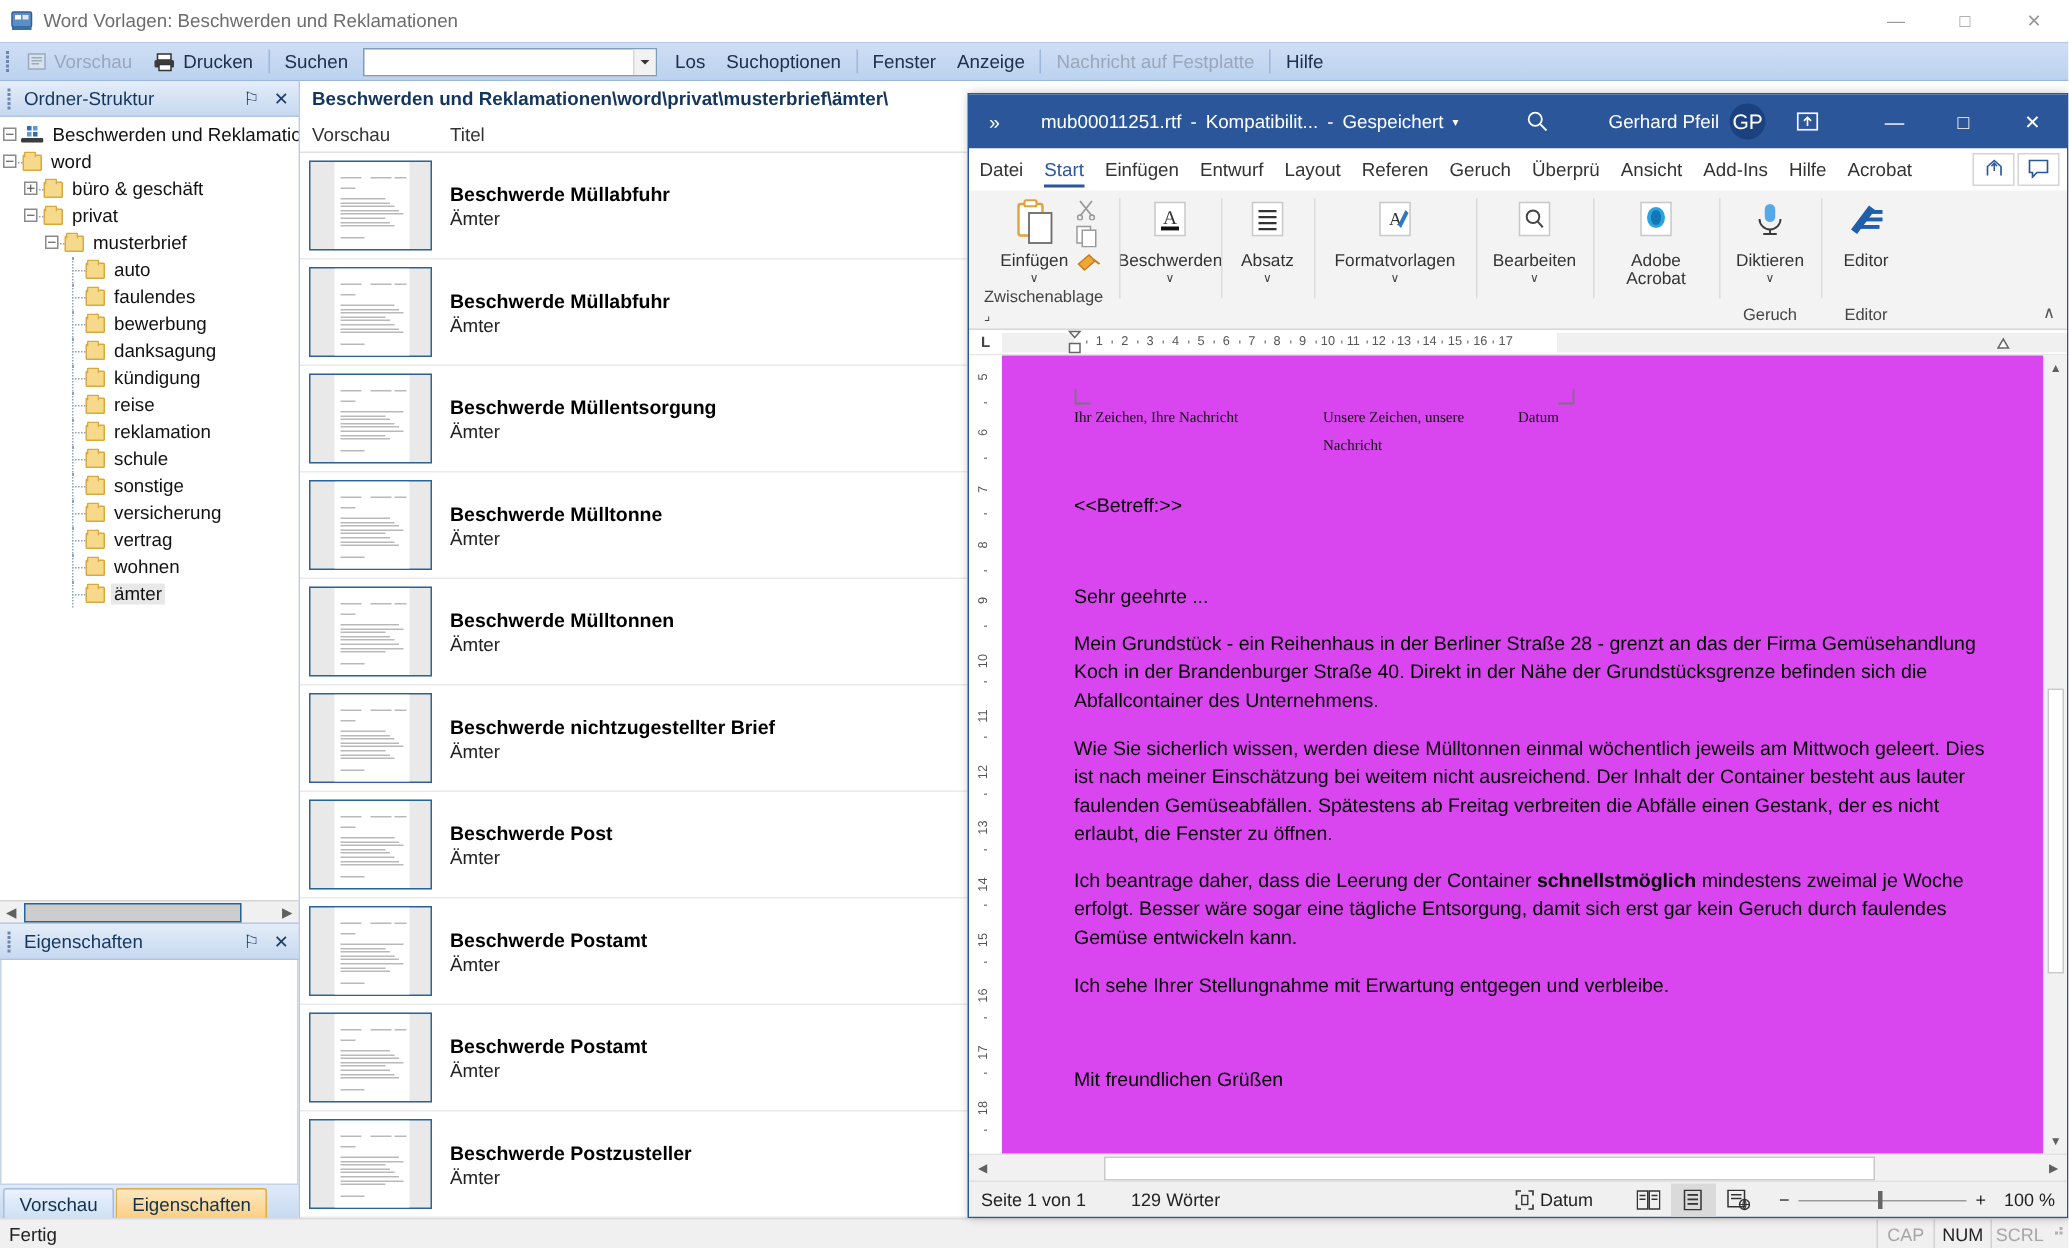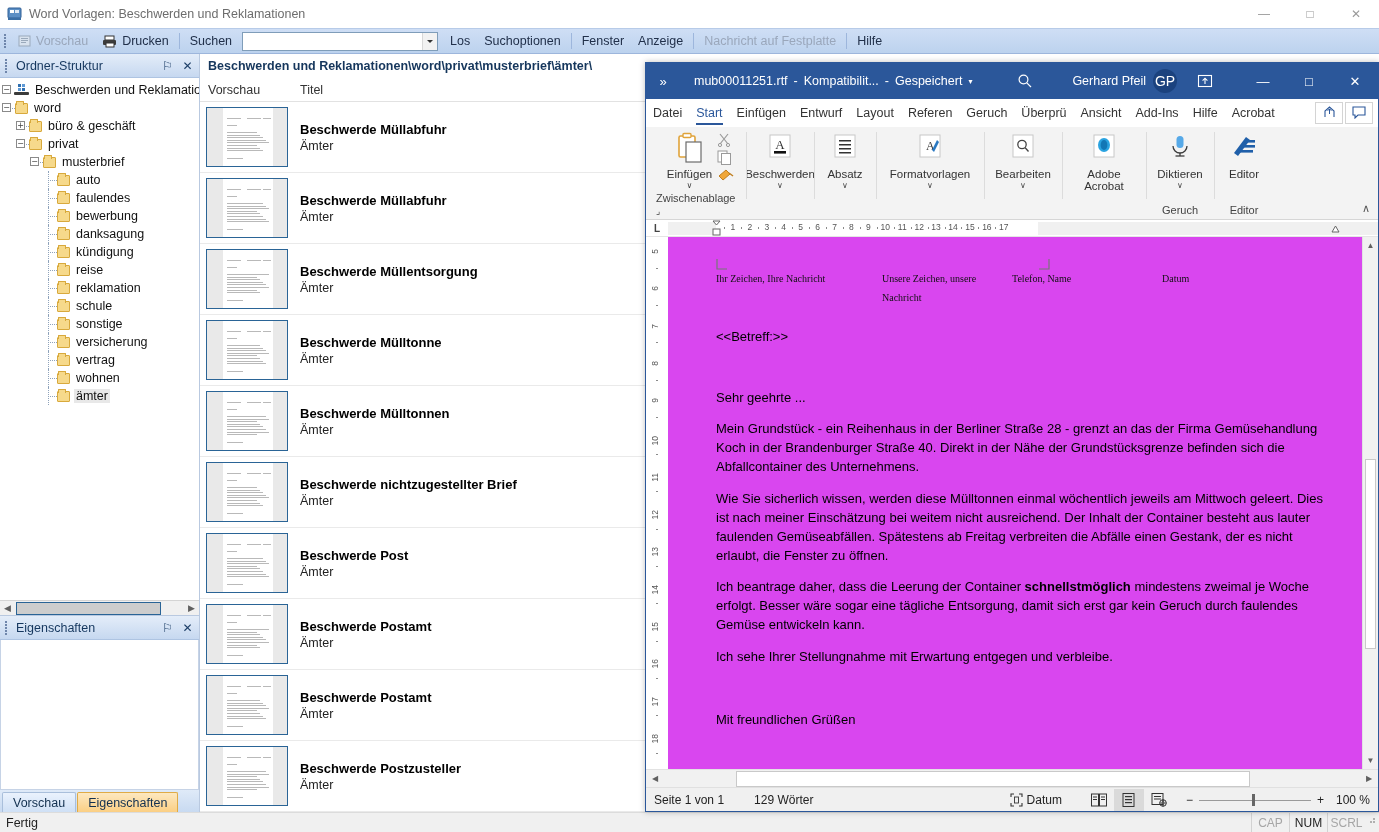--- a/index.html
+++ b/index.html
@@ -1319,21 +1319,20 @@
         </div>
         <div class="corner-mark" style="top:22px;left:322px">
           <svg width="12" height="12" viewBox="0 0 12 12">
               <path d="M11 0 V10 H1" fill="none" stroke="#777" stroke-width="1.2"></path>
             </svg>
         </div>
 
         <div class="hdr-row">
           <span>Ihr Zeichen, Ihre Nachricht</span>
           <span>Unsere Zeichen, unsere Nachricht</span>
-          <span>Telefon, Name</span>
           <span>Datum</span>
         </div>
 
         <div class="p" style="top:90px">&lt;&lt;Betreff:&gt;&gt;</div>
         <div class="p" style="top:151px">Sehr geehrte ...</div>
         <div class="p" style="top:182px">Mein Grundstück - ein Reihenhaus in der Berliner Straße 28 - grenzt an das der Firma Gemüsehandlung Koch in der Brandenburger Straße 40. Direkt in der Nähe der Grundstücksgrenze befinden sich die Abfallcontainer des Unternehmens.</div>
         <div class="p" style="top:252px">Wie Sie sicherlich wissen, werden diese Mülltonnen einmal wöchentlich jeweils am Mittwoch geleert. Dies ist nach meiner Einschätzung bei weitem nicht ausreichend. Der Inhalt der Container besteht aus lauter faulenden Gemüseabfällen. Spätestens ab Freitag verbreiten die Abfälle einen Gestank, der es nicht erlaubt, die Fenster zu öffnen.</div>
         <div class="p" style="top:340px">
           <span>Ich beantrage daher, dass die Leerung der Container </span><b>schnellstmöglich</b><span> mindestens zweimal je Woche erfolgt. Besser wäre sogar eine tägliche Entsorgung, damit sich erst gar kein Geruch durch faulendes Gemüse entwickeln kann.</span>
         </div>

